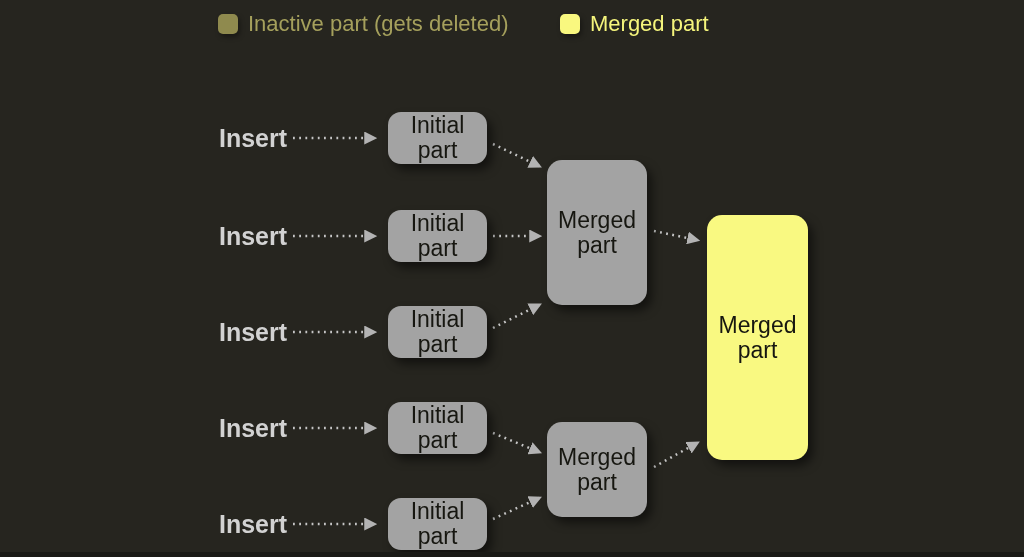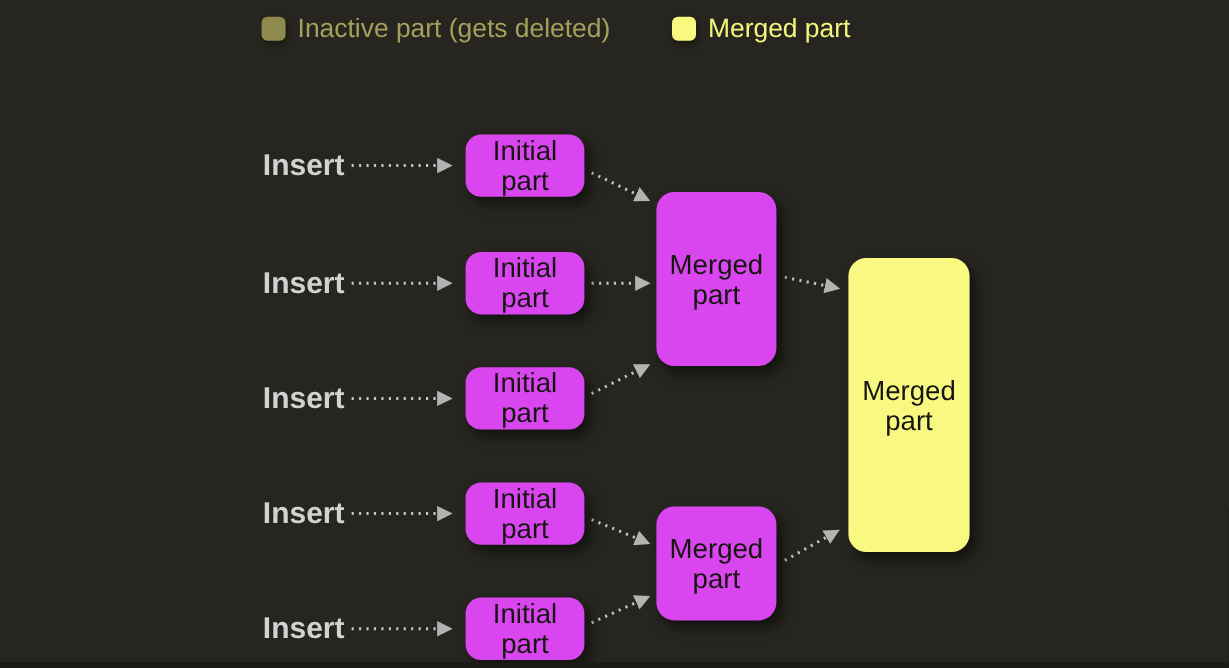--- a/index.html
+++ b/index.html
@@ -56,21 +56,21 @@
     display: flex;
     align-items: center;
     justify-content: center;
     text-align: center;
     color: #161610;
     font-size: 23px;
     line-height: 1.08;
     border-radius: 13px;
     box-shadow: 5px 6px 10px rgba(0,0,0,0.5);
   }
-  .part-inactive { background: #d946ef; text-align: center; }
+  .part-inactive { background: #a3a3a3; text-align: center; }
   .part-active   { background: #f9f981; border-radius: 15px; }
 
   .initial-part { left: 388px; width: 99px; height: 52px; }
 
   .arrows-layer {
     position: absolute;
     left: 0;
     top: 0;
     width: 1024px;
     height: 557px;

